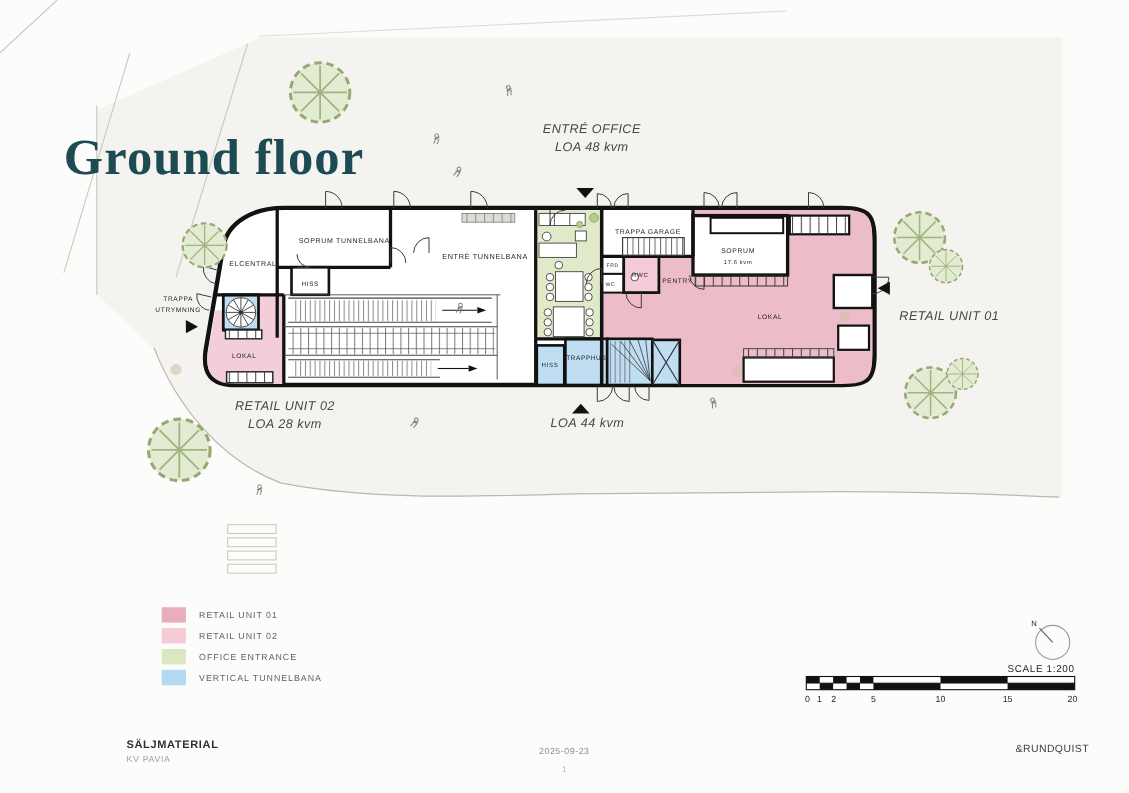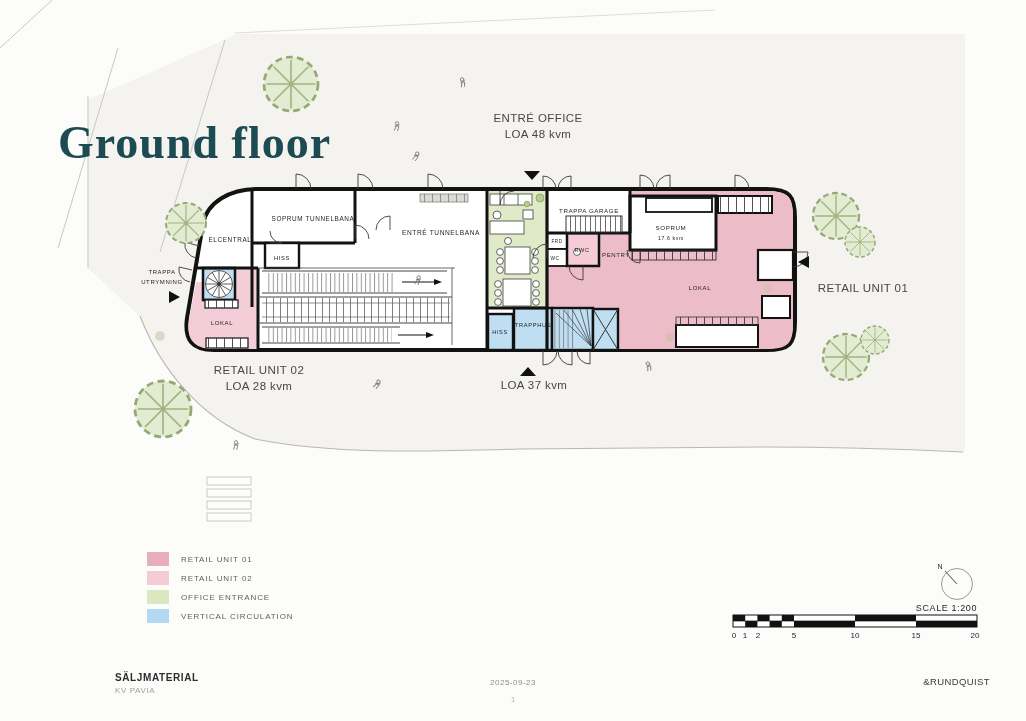--- a/index.html
+++ b/index.html
@@ -4,21 +4,21 @@
 <style>
   html,body{margin:0;padding:0;background:#ffffff;}
   #page{position:relative;width:1026px;height:721px;background:#fcfcfb;overflow:hidden;
         font-family:"Liberation Sans",sans-serif;}
   #plan-svg{position:absolute;left:0;top:0;}
   svg text{font-family:"Liberation Sans",sans-serif;fill:#1f1f1f;}
   .rlbl{letter-spacing:.6px;}
   #title{position:absolute;left:36px;top:116px;font-family:"Liberation Serif","DejaVu Serif",serif;
          font-weight:700;font-size:46px;color:#1d4b53;letter-spacing:1px;margin-left:22px;}
   .anno{position:absolute;width:210px;text-align:center;font-size:11.5px;color:#474747;
-        letter-spacing:.4px;line-height:15.5px;}
+        letter-spacing:.4px;line-height:15.5px;font-style:italic;}
   .anno .a2{color:#474747;}
   #legend{position:absolute;left:147px;top:552px;}
   .leg-row{display:flex;align-items:center;margin-bottom:5px;height:14px;}
   .leg-swatch{width:22px;height:14px;margin-right:12px;}
   .leg-label{font-size:8px;color:#5f5f5f;letter-spacing:.9px;}
   #footer-left{position:absolute;left:115px;top:672px;}
   #footer-left .f1{font-size:10px;font-weight:bold;color:#2e2e2e;letter-spacing:.6px;}
   #footer-left .f2{font-size:8px;color:#a3a19e;letter-spacing:.6px;margin-top:3px;}
   #footer-center{position:absolute;left:0;right:0;top:678px;text-align:center;
                  font-size:8px;color:#8f8d8a;letter-spacing:.5px;}
@@ -310,39 +310,39 @@
   <div class="a2">LOA 48 kvm</div>
 </div>
 <div class="anno" style="left:758px;top:281px;">
   <div>RETAIL UNIT 01</div>
 </div>
 <div class="anno" style="left:154px;top:363px;">
   <div>RETAIL UNIT 02</div>
   <div class="a2">LOA 28 kvm</div>
 </div>
 <div class="anno" style="left:429px;top:378px;">
-  <div class="a2">LOA 37 kvm</div>
+  <div class="a2">LOA 44 kvm</div>
 </div>
 
 <div id="legend">
   <div class="leg-row">
     <div class="leg-swatch" style="background: rgb(233, 174, 188);"></div>
     <div class="leg-label">RETAIL UNIT 01</div>
   </div>
   <div class="leg-row">
     <div class="leg-swatch" style="background: rgb(245, 204, 214);"></div>
     <div class="leg-label">RETAIL UNIT 02</div>
   </div>
   <div class="leg-row">
     <div class="leg-swatch" style="background: rgb(219, 231, 193);"></div>
     <div class="leg-label">OFFICE ENTRANCE</div>
   </div>
   <div class="leg-row">
     <div class="leg-swatch" style="background: rgb(181, 216, 242);"></div>
-    <div class="leg-label">VERTICAL CIRCULATION</div>
+    <div class="leg-label">VERTICAL TUNNELBANA</div>
   </div>
 </div>
 
 <div id="footer-left">
   <div class="f1">SÄLJMATERIAL</div>
   <div class="f2">KV PAVIA</div>
 </div>
 <div id="footer-center">2025-09-23</div>
 <div id="footer-page">1</div>
 <div id="footer-right">&amp;RUNDQUIST</div>

